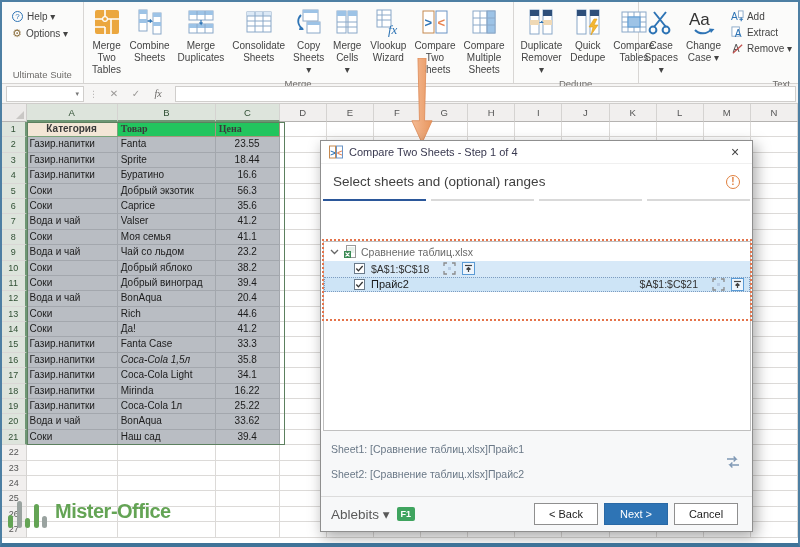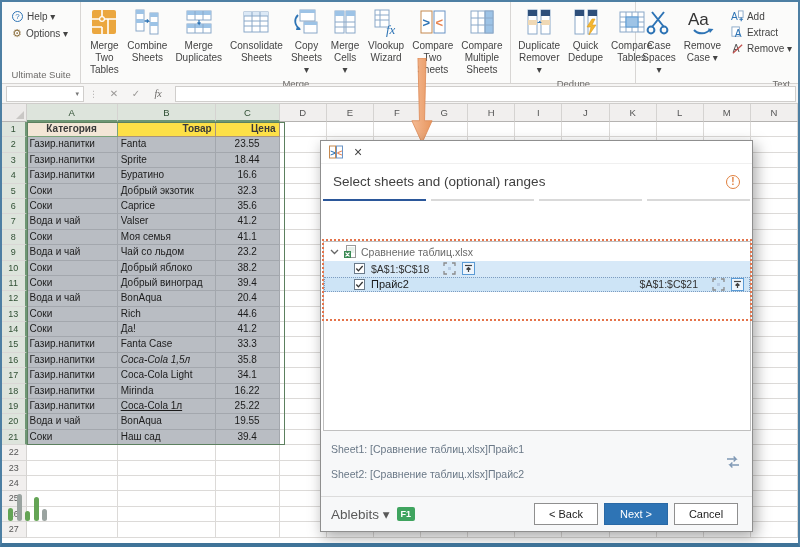--- a/index.html
+++ b/index.html
@@ -55,21 +55,21 @@
   .grid { position:relative; }
   .srow { display:flex; height:15.4px; }
   .rn { width:25px; background:#f1efee; border-right:1px solid #d5d3d1; border-bottom:1px solid #d9d7d5;
         font-size:9px; color:#555; text-align:center; line-height:15px; cursor:pointer; }
   .rn.sel { background:#dde4dc; border-right:2px solid #6e9674; color:#2f4f33; }
   .cell { border-right:1px solid #dcdad8; border-bottom:1px solid #dcdad8; font-size:10px; color:#1c1c1c;
           padding:0 3px; line-height:14.5px; white-space:nowrap; overflow:hidden; cursor:cell; }
   .cell.selbg { background:#b9bdc3; border-color:#a3a7ad; }
   .cell.hdr-active { background:#f3e6d6; font-weight:bold; text-align:center; color:#3a3a3a;
                      outline:1.5px solid #7ba37b; outline-offset:-1.5px; }
-  .cell.hdr-sel { background:#fde047; font-weight:bold; text-align:right; color:#3a3a3a; border-color:#a9947d; }
+  .cell.hdr-sel { background:#22c55e; font-weight:bold; text-align:left; color:#3a3a3a; border-color:#a9947d;font-family:Liberation Serif, serif; }
   .cell.num { text-align:center; }
   .sel-outline { position:absolute; left:25px; top:0; width:258px; height:323.4px;
                  border:1.6px solid #5c805f; pointer-events:none; }
 
   
   .big-arrow { position:absolute; left:404px; top:56px; width:32px; height:86px; z-index:6; pointer-events:none; }
 
   
   .dialog { position:absolute; left:318px; top:138px; width:433px; height:392px; background:#fff;
             border:1px solid #8f8f8f; box-shadow:3px 5px 14px rgba(0,0,0,.35); z-index:10; font-size:11px; }
@@ -294,21 +294,21 @@
               </svg></div>
             <div>Case</div>
             <div>Spaces ▾</div>
           </div>
           <div class="rib-btn">
             <div class="ic"><svg viewBox="0 0 30 30">
                 <text x="1" y="18" font-size="17" fill="#333">Aa</text>
                 <path d="M7 23c4 4.5 12 4.5 16-0.5" stroke="#2e74b5" stroke-width="2" fill="none"></path>
                 <path d="M23 26l3.5-4-5.5-0.5z" fill="#2e74b5"></path>
               </svg></div>
-            <div>Remove</div>
+            <div>Change</div>
             <div>Case ▾</div>
           </div>
         </div>
       <div class="small-stack" id="stack-text">
           <div class="small-btn">
             <span class="ic"><svg viewBox="0 0 14 14">
                 <text x="0" y="11" font-size="11" fill="#2e74b5">A</text>
                 <rect x="8" y="1" width="5" height="7" fill="#fff" stroke="#8aa8c8"></rect>
                 <path d="M9 10h4M11 8v4" stroke="#2e74b5" stroke-width="1.2"></path>
               </svg></span>
@@ -430,21 +430,21 @@
         <div class="cell" style="width: 48px;"></div>
         <div class="cell" style="width: 48px;"></div>
         <div class="cell" style="width: 48px;"></div>
         <div class="cell" style="width: 48px;"></div>
         <div class="cell" style="width: 48px;"></div>
       </div>
       <div class="srow">
         <div class="rn sel">5</div>
         <div class="cell selbg" style="width: 93px;">Соки</div>
         <div class="cell selbg" style="width: 100px;">Добрый экзотик</div>
-        <div class="cell selbg num" style="width: 65px;">32.3</div>
+        <div class="cell selbg num" style="width: 65px;">56.3</div>
         <div class="cell" style="width: 48px;"></div>
         <div class="cell" style="width: 48px;"></div>
         <div class="cell" style="width: 48px;"></div>
         <div class="cell" style="width: 48px;"></div>
         <div class="cell" style="width: 48px;"></div>
         <div class="cell" style="width: 48px;"></div>
         <div class="cell" style="width: 48px;"></div>
         <div class="cell" style="width: 48px;"></div>
         <div class="cell" style="width: 48px;"></div>
         <div class="cell" style="width: 48px;"></div>
@@ -667,39 +667,39 @@
         <div class="cell" style="width: 48px;"></div>
         <div class="cell" style="width: 48px;"></div>
         <div class="cell" style="width: 48px;"></div>
         <div class="cell" style="width: 48px;"></div>
         <div class="cell" style="width: 48px;"></div>
         <div class="cell" style="width: 48px;"></div>
       </div>
       <div class="srow">
         <div class="rn sel">19</div>
         <div class="cell selbg" style="width: 93px;">Газир.напитки</div>
-        <div class="cell selbg" style="width: 100px; text-decoration: underline;">Coca-Cola 1л</div>
+        <div class="cell selbg" style="width: 100px;">Coca-Cola 1л</div>
         <div class="cell selbg num" style="width: 65px;">25.22</div>
         <div class="cell" style="width: 48px;"></div>
         <div class="cell" style="width: 48px;"></div>
         <div class="cell" style="width: 48px;"></div>
         <div class="cell" style="width: 48px;"></div>
         <div class="cell" style="width: 48px;"></div>
         <div class="cell" style="width: 48px;"></div>
         <div class="cell" style="width: 48px;"></div>
         <div class="cell" style="width: 48px;"></div>
         <div class="cell" style="width: 48px;"></div>
         <div class="cell" style="width: 48px;"></div>
         <div class="cell" style="width: 48px;"></div>
       </div>
       <div class="srow">
         <div class="rn sel">20</div>
         <div class="cell selbg" style="width: 93px;">Вода и чай</div>
         <div class="cell selbg" style="width: 100px;">BonAqua</div>
-        <div class="cell selbg num" style="width: 65px;">19.55</div>
+        <div class="cell selbg num" style="width: 65px;">33.62</div>
         <div class="cell" style="width: 48px;"></div>
         <div class="cell" style="width: 48px;"></div>
         <div class="cell" style="width: 48px;"></div>
         <div class="cell" style="width: 48px;"></div>
         <div class="cell" style="width: 48px;"></div>
         <div class="cell" style="width: 48px;"></div>
         <div class="cell" style="width: 48px;"></div>
         <div class="cell" style="width: 48px;"></div>
         <div class="cell" style="width: 48px;"></div>
         <div class="cell" style="width: 48px;"></div>
@@ -839,20 +839,21 @@
 </svg>
 
 <div class="dialog">
   <div class="dlg-title">
     <svg width="14" height="14" viewBox="0 0 14 14">
         <rect x="0.5" y="1" width="6" height="12" fill="#fff" stroke="#c5894f"></rect>
         <rect x="7.5" y="1" width="6" height="12" fill="#fff" stroke="#6a94c5"></rect>
         <text x="1.2" y="10.5" font-size="9" font-weight="bold" fill="#2e74b5">&gt;</text>
         <text x="8" y="10.5" font-size="9" font-weight="bold" fill="#e8824e">&lt;</text>
       </svg>
+    <span class="ttl">Compare Two Sheets - Step 1 of 4</span>
     <span class="dlg-close">×</span>
   </div>
   <div class="dlg-head">
     <span class="h">Select sheets and (optional) ranges</span>
     <span class="warn">!</span>
   </div>
   <div class="progress">
     <span class="on"></span>
     <span></span>
     <span></span>
@@ -933,13 +934,14 @@
 </div>
 
 <div class="logo">
   <div class="bars">
       <div class="bar" style="height: 13px; background: rgb(100, 164, 85);"></div>
       <div class="bar" style="height: 27px; background: rgb(154, 163, 160);"></div>
       <div class="bar" style="height: 10px; background: rgb(100, 164, 85);"></div>
       <div class="bar" style="height: 24px; background: rgb(100, 164, 85);"></div>
       <div class="bar" style="height: 12px; background: rgb(154, 163, 160);"></div>
     </div>
+  <span class="txt">Mister-Office</span>
 </div>
 
 </body></html>

